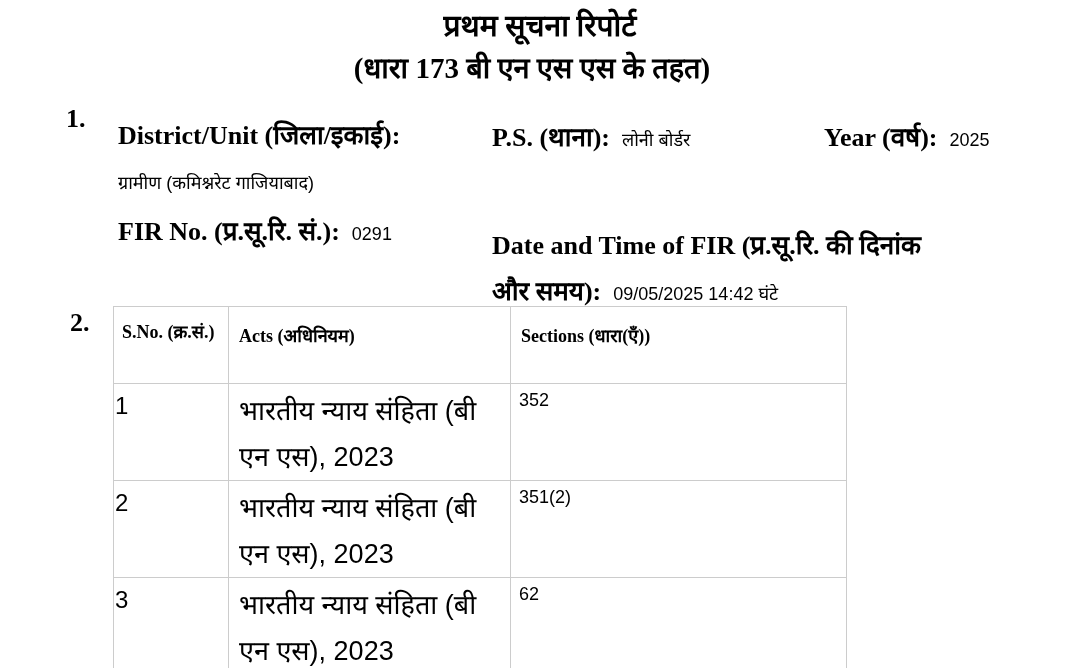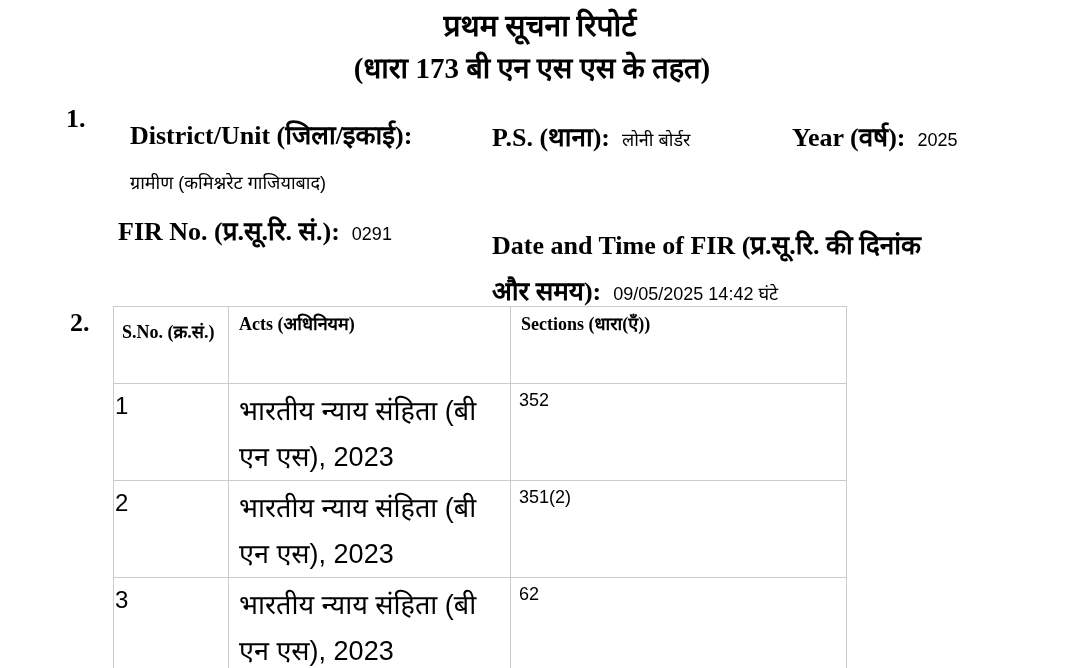--- a/index.html
+++ b/index.html
@@ -43,25 +43,25 @@
     font-size: 26px;
     font-family: "Liberation Serif", serif;
   }
   .value {
     font-weight: normal;
     font-size: 18px;
     font-family: "Liberation Sans", sans-serif;
     margin-left: 8px;
   }
 
-  .district-block { left: 130px; top: 114px; width: 372px; line-height: 44px; }
+  .district-block { left: 118px; top: 114px; width: 372px; line-height: 44px; }
   .district-block .value { margin-left: 0; display: block; }
 
   .ps-block   { left: 492px; top: 118px; white-space: nowrap; }
-  .year-block { left: 792px; top: 118px; white-space: nowrap; }
+  .year-block { left: 824px; top: 118px; white-space: nowrap; }
 
   .firno-block { left: 118px; top: 212px; white-space: nowrap; }
   .datetime-block { left: 492px; top: 224px; width: 466px; line-height: 43px; }
 
   table.acts-table {
     position: absolute;
     left: 113px; top: 306px;
     width: 733px;
     border-collapse: collapse;
     table-layout: fixed;
@@ -70,21 +70,21 @@
     border: 1.5px solid #cccccc;
     vertical-align: top;
     text-align: left;
   }
   .acts-table th {
     font-size: 18px;
     font-weight: bold;
     font-family: "Liberation Serif", serif;
   }
   .th-sno  { padding: 6px 4px 0 8px; line-height: 38px; }
-  .th-acts, .th-sections { padding: 4px 4px 0 10px; }
+  .th-acts, .th-sections { padding: 16px 4px 0 10px; }
   .row-header { height: 77px; }
   .row-data   { height: 92px; }
 
   .td-sno {
     text-align: center;
     padding-top: 8px;
     font-family: "Liberation Sans", sans-serif;
     font-size: 24px;
   }
   .td-act {

